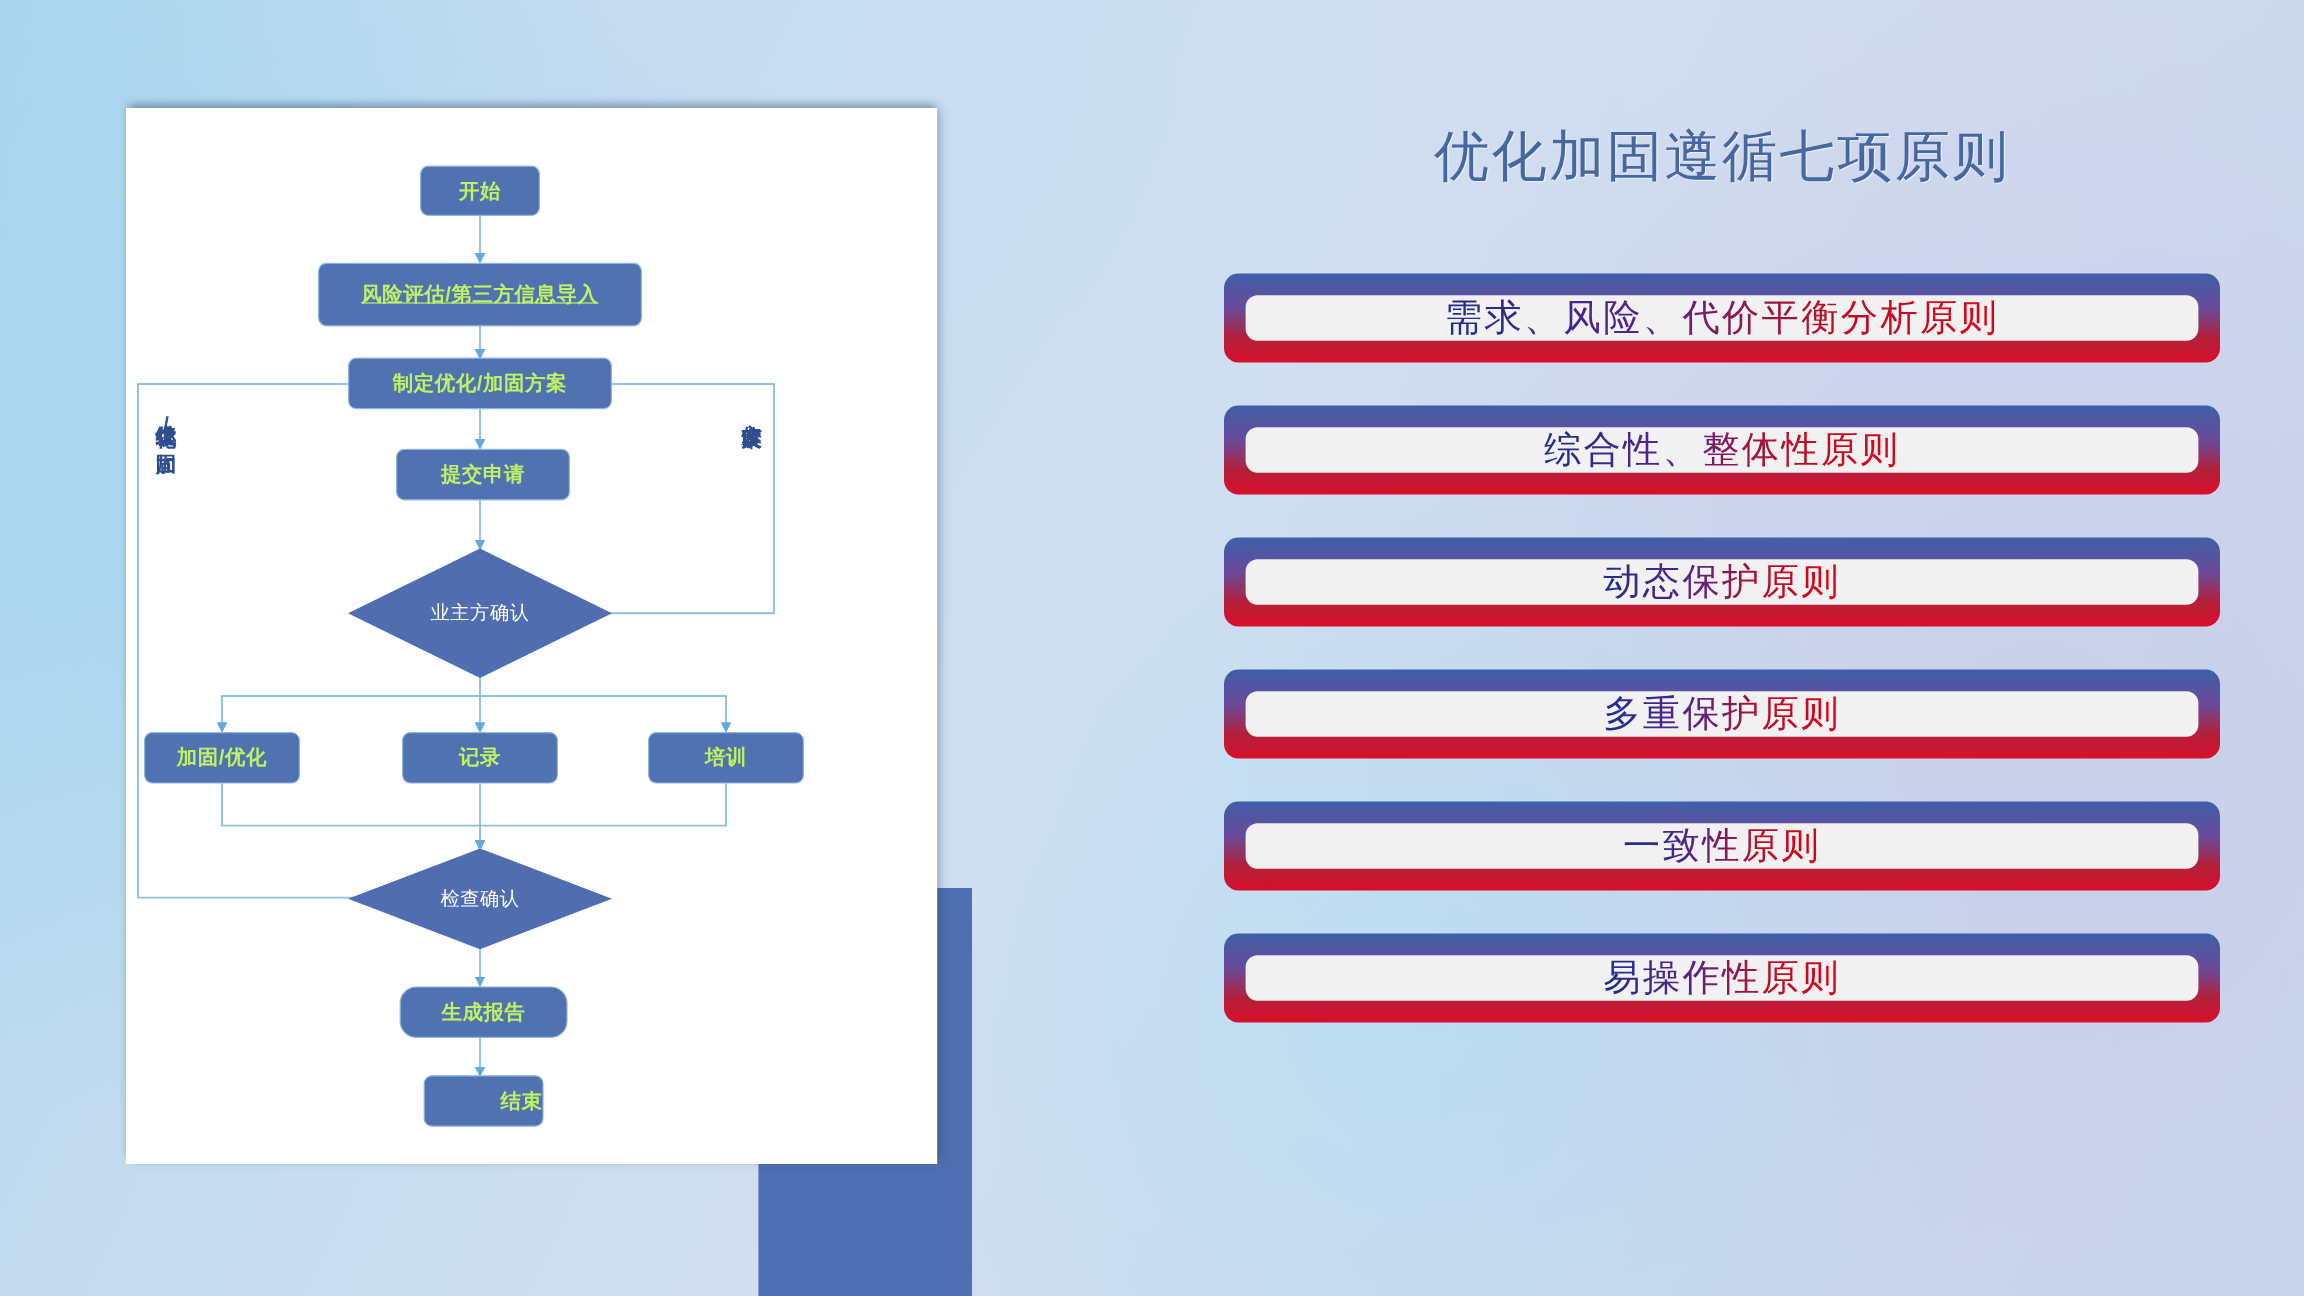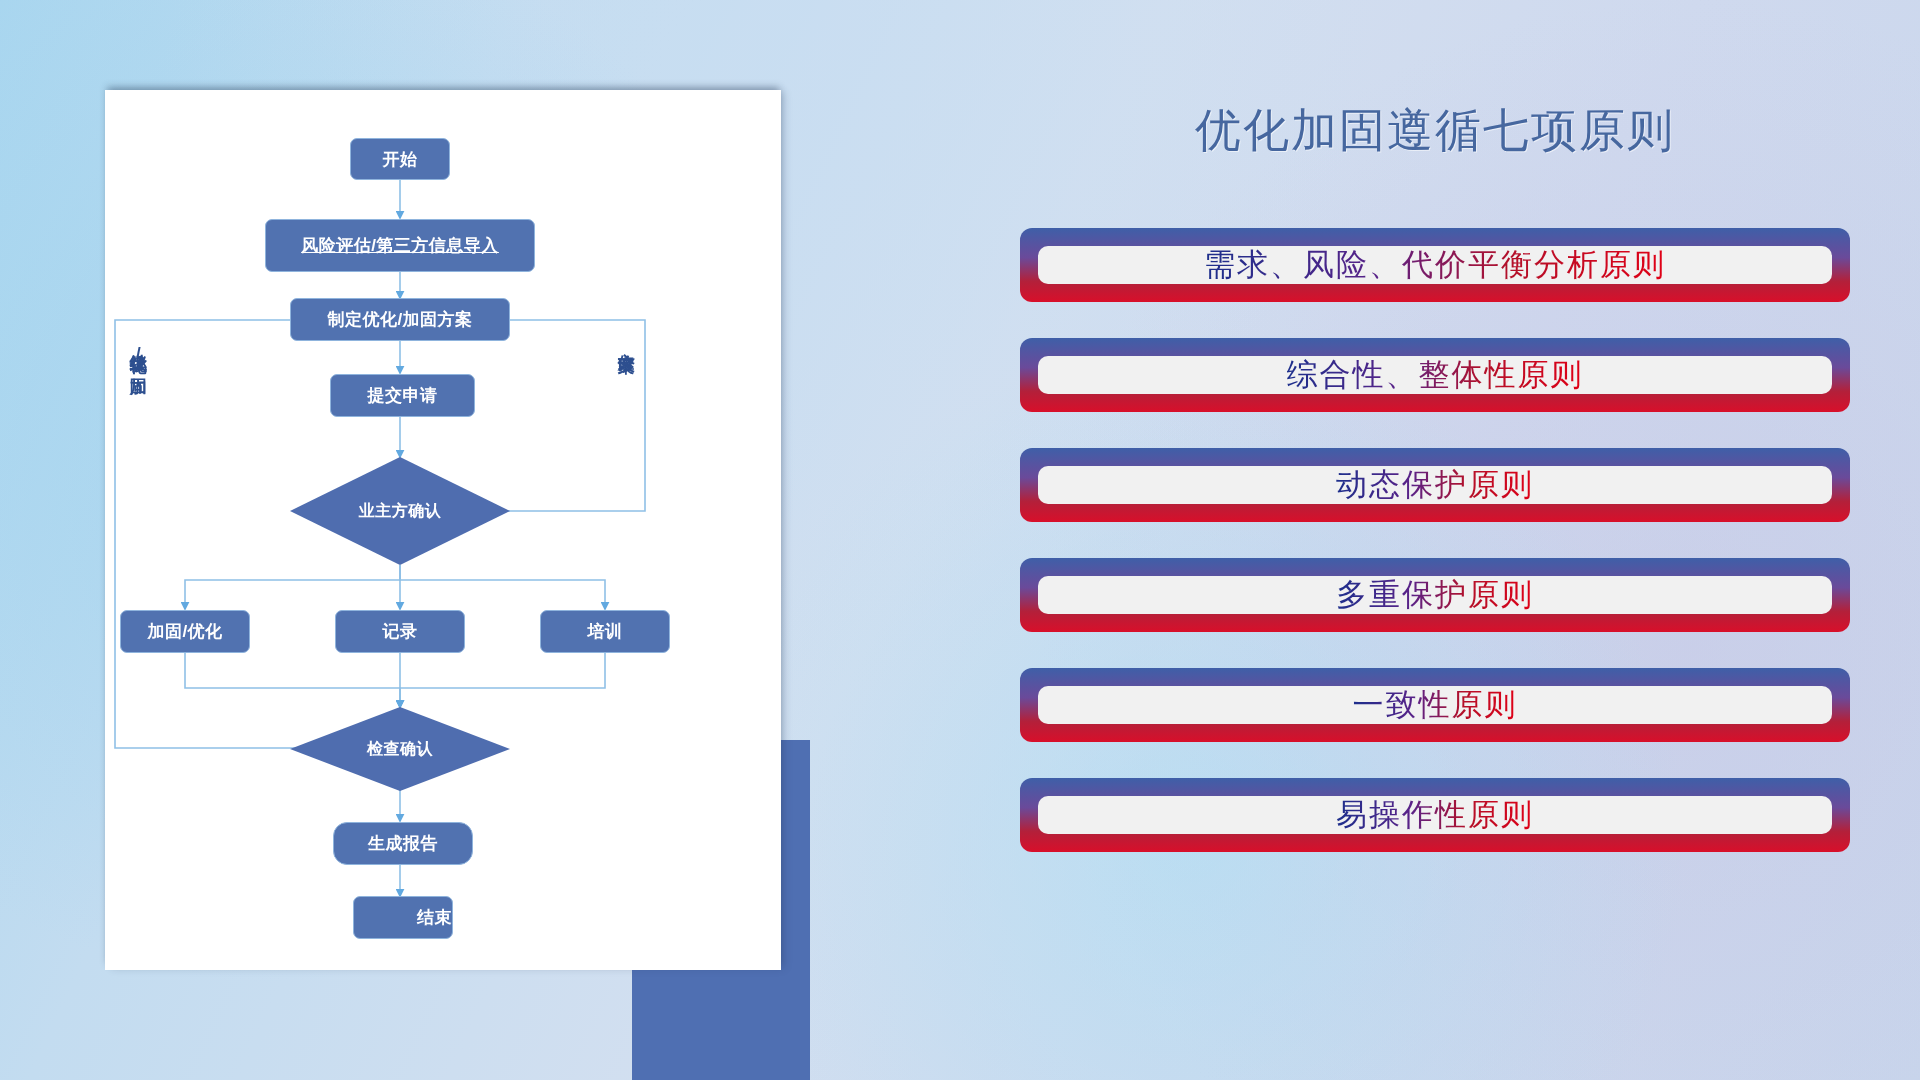--- a/index.html
+++ b/index.html
@@ -51,35 +51,35 @@
                 5px 0 8px -2px rgba(40,60,90,0.22);
   }
 
   #flow-svg { position: absolute; left: 0; top: 0; }
 
   .fnode {
     position: absolute;
     background: #5172b0;
     border: 1px solid #8fb4dd;
     border-radius: 7px;
-    color: #ffffff;
+    color: #bef264;
     font-size: 17px;
     font-weight: bold;
     display: flex;
     align-items: center;
     justify-content: center;
     letter-spacing: 0.5px;
     white-space: nowrap;
   }
 
   .fdiamond {
     position: absolute;
     color: #ffffff;
     font-size: 16px;
-    font-weight: bold;
+    font-weight: normal;
     display: flex;
     align-items: center;
     justify-content: center;
     background: #4f6daf;
     clip-path: polygon(50% 0%, 100% 50%, 50% 100%, 0% 50%);
     letter-spacing: 0.5px;
     white-space: nowrap;
   }
 
   .vlabel {

